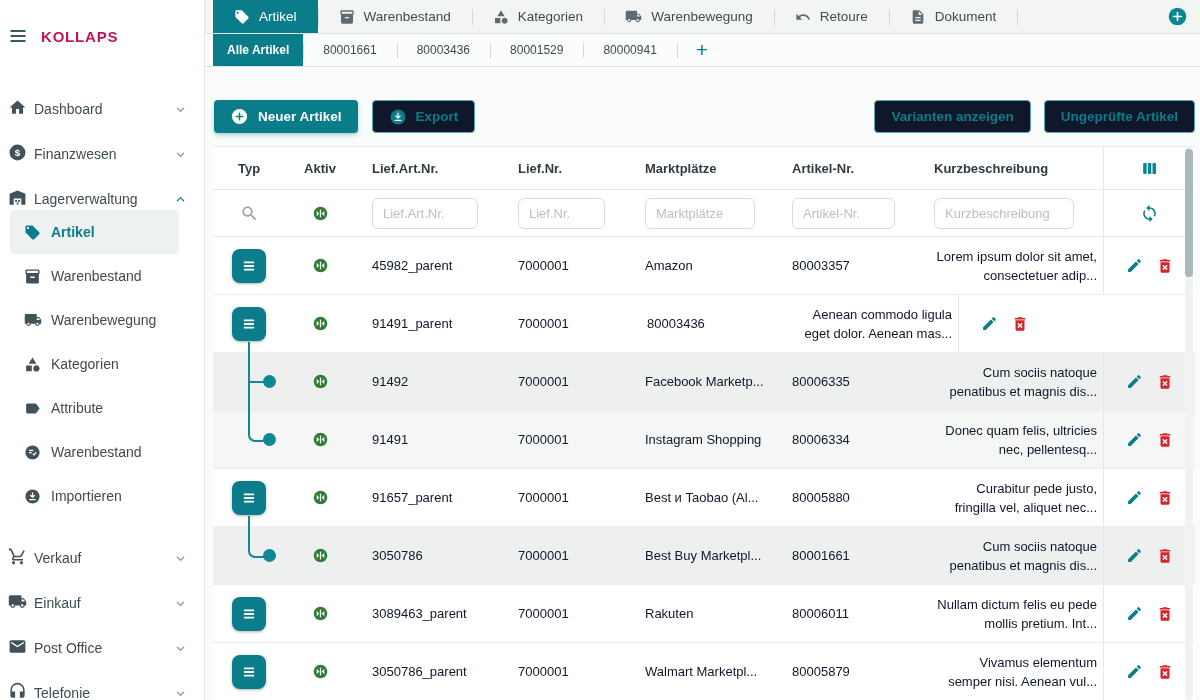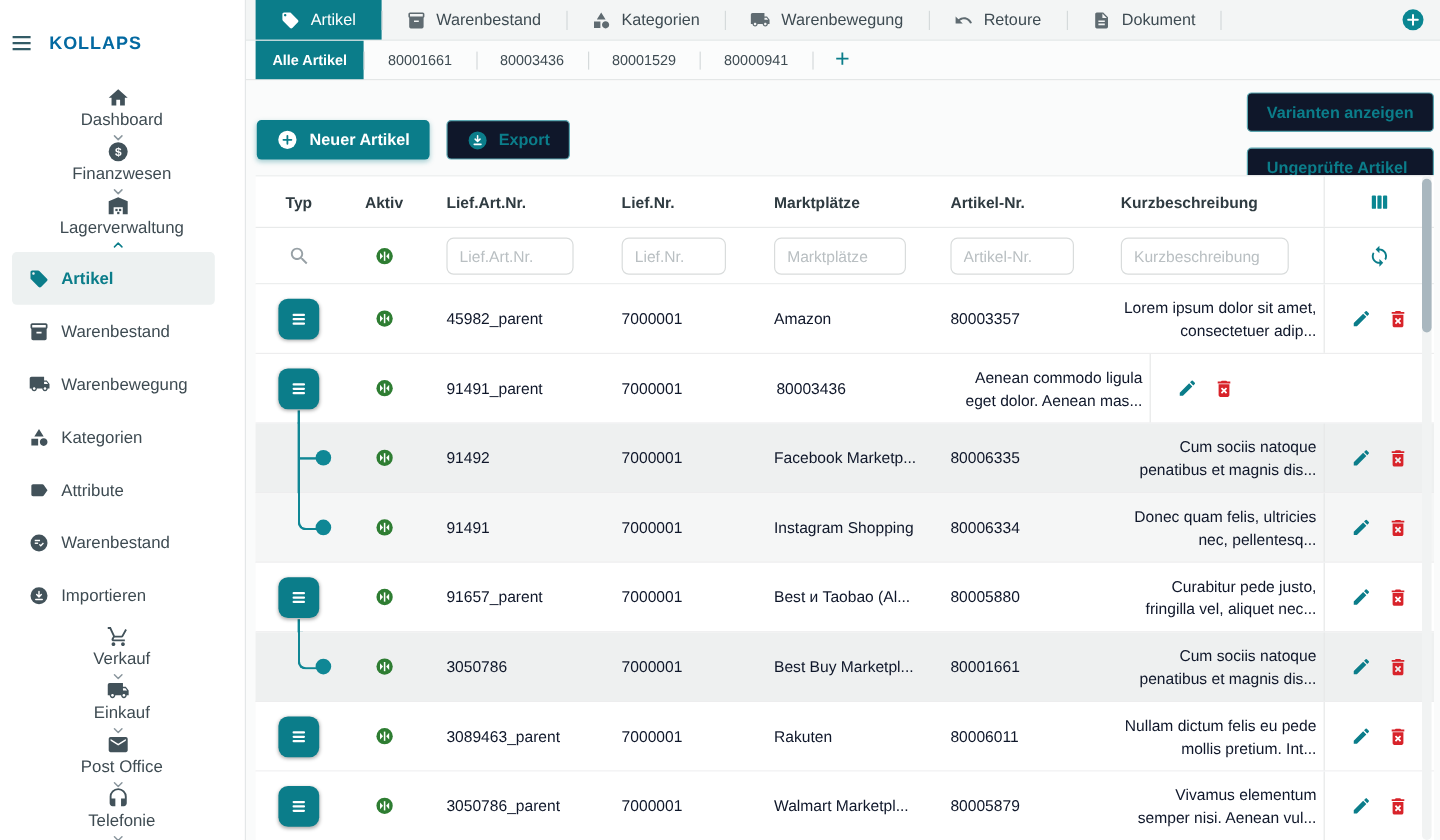--- a/index.html
+++ b/index.html
@@ -16,22 +16,22 @@
   *{box-sizing:border-box;margin:0;padding:0;}
   html,body{width:1200px;height:700px;overflow:hidden;}
   body{font-family:"Liberation Sans",sans-serif;background:#fff;position:relative;font-size:13px;color:var(--txt);}
   svg{display:block;}
   .ic{fill:currentColor;}
 
   
   .sidebar{position:absolute;left:0;top:0;width:205px;height:700px;background:#fff;border-right:1px solid var(--border);z-index:5;}
   .logo-row{height:72px;display:flex;align-items:center;padding-left:8px;gap:13px;}
   .logo-burger{color:#335b66;cursor:pointer;}
-  .logo-text{font-size:15px;font-weight:bold;letter-spacing:.8px;color:#0369a1;}
-  .nav-item{height:45px;display:flex;align-items:center;padding:0 16px 0 8px;cursor:pointer;flex-direction:column;}
+  .logo-text{font-size:15px;font-weight:bold;letter-spacing:.8px;color:#be185d;}
+  .nav-item{height:45px;display:flex;align-items:flex-end;padding:0 16px 0 8px;cursor:pointer;}
   .nav-item .ni-icon{width:19px;color:#42525a;flex:none;}
   .nav-item .ni-label{margin-left:7px;font-size:14px;color:var(--txt);flex:1;white-space:nowrap;}
   .nav-item .chev{color:#8b979e;flex:none;}
   .chev-up{color:var(--teal) !important;}
   .sub-list{margin:3px 0;}
   .sub-item{height:44px;display:flex;align-items:center;margin:0 25px 0 10px;padding-left:14px;border-radius:4px;cursor:pointer;}
   .sub-item .ni-icon{width:17px;color:#42525a;flex:none;}
   .sub-item .ni-label{margin-left:10px;font-size:14px;color:var(--txt);white-space:nowrap;}
   .sub-item.active{background:#edf1f1;}
   .sub-item.active .ni-icon,.sub-item.active .ni-label{color:var(--teal);font-weight:bold;}
@@ -50,21 +50,21 @@
   .subtab + .subtab::before,.subtab-add::before{content:"";position:absolute;left:0;top:9px;width:1px;height:15px;background:#d5dadb;}
   .subtab.active{background:var(--teal);color:#fff;font-weight:bold;padding:0 14px;}
   .subtab-add{position:relative;display:flex;align-items:center;padding:0 19px;color:var(--teal);font-size:21px;font-weight:400;cursor:pointer;}
 
   
   .content{position:absolute;left:205px;top:67px;right:0;bottom:0;background:#fafbfb;}
   .toolbar{position:absolute;left:9px;right:5px;top:33px;height:33px;display:flex;align-items:center;gap:14px;}
   .btn{height:33px;border-radius:4px;font-size:13.5px;font-weight:bold;display:inline-flex;align-items:center;gap:9px;padding:0 16px;cursor:pointer;border:none;font-family:inherit;}
   .btn-primary{background:var(--teal);color:#fff;box-shadow:0 2px 4px rgba(11,125,138,.35);}
   .btn-outline{background:#0f172a;color:var(--teal);border:1px solid #5ba7b1;}
-  .toolbar-right{margin-left:auto;display:flex;gap:13px;flex-direction:column;}
+  .toolbar-right{margin-left:auto;display:flex;gap:13px;}
 
   
   .table{position:absolute;left:8px;top:79px;width:982px;}
   .thead,.tfilter,.trow{display:flex;align-items:center;background:#fff;}
   .thead{height:44px;border-top:1px solid #eceeee;border-bottom:1px solid #e8eaea;font-weight:bold;color:var(--txt-dark);}
   .tfilter{height:47px;border-bottom:1px solid #e8eaea;}
   .trow{height:58px;border-bottom:1px solid var(--row-border);color:#0f172a;text-align:right;}
   .trow.gray{background:#eef0f0;}
   .trow.gray2{background:#f5f6f6;}
   .cell{height:100%;display:flex;align-items:center;}

